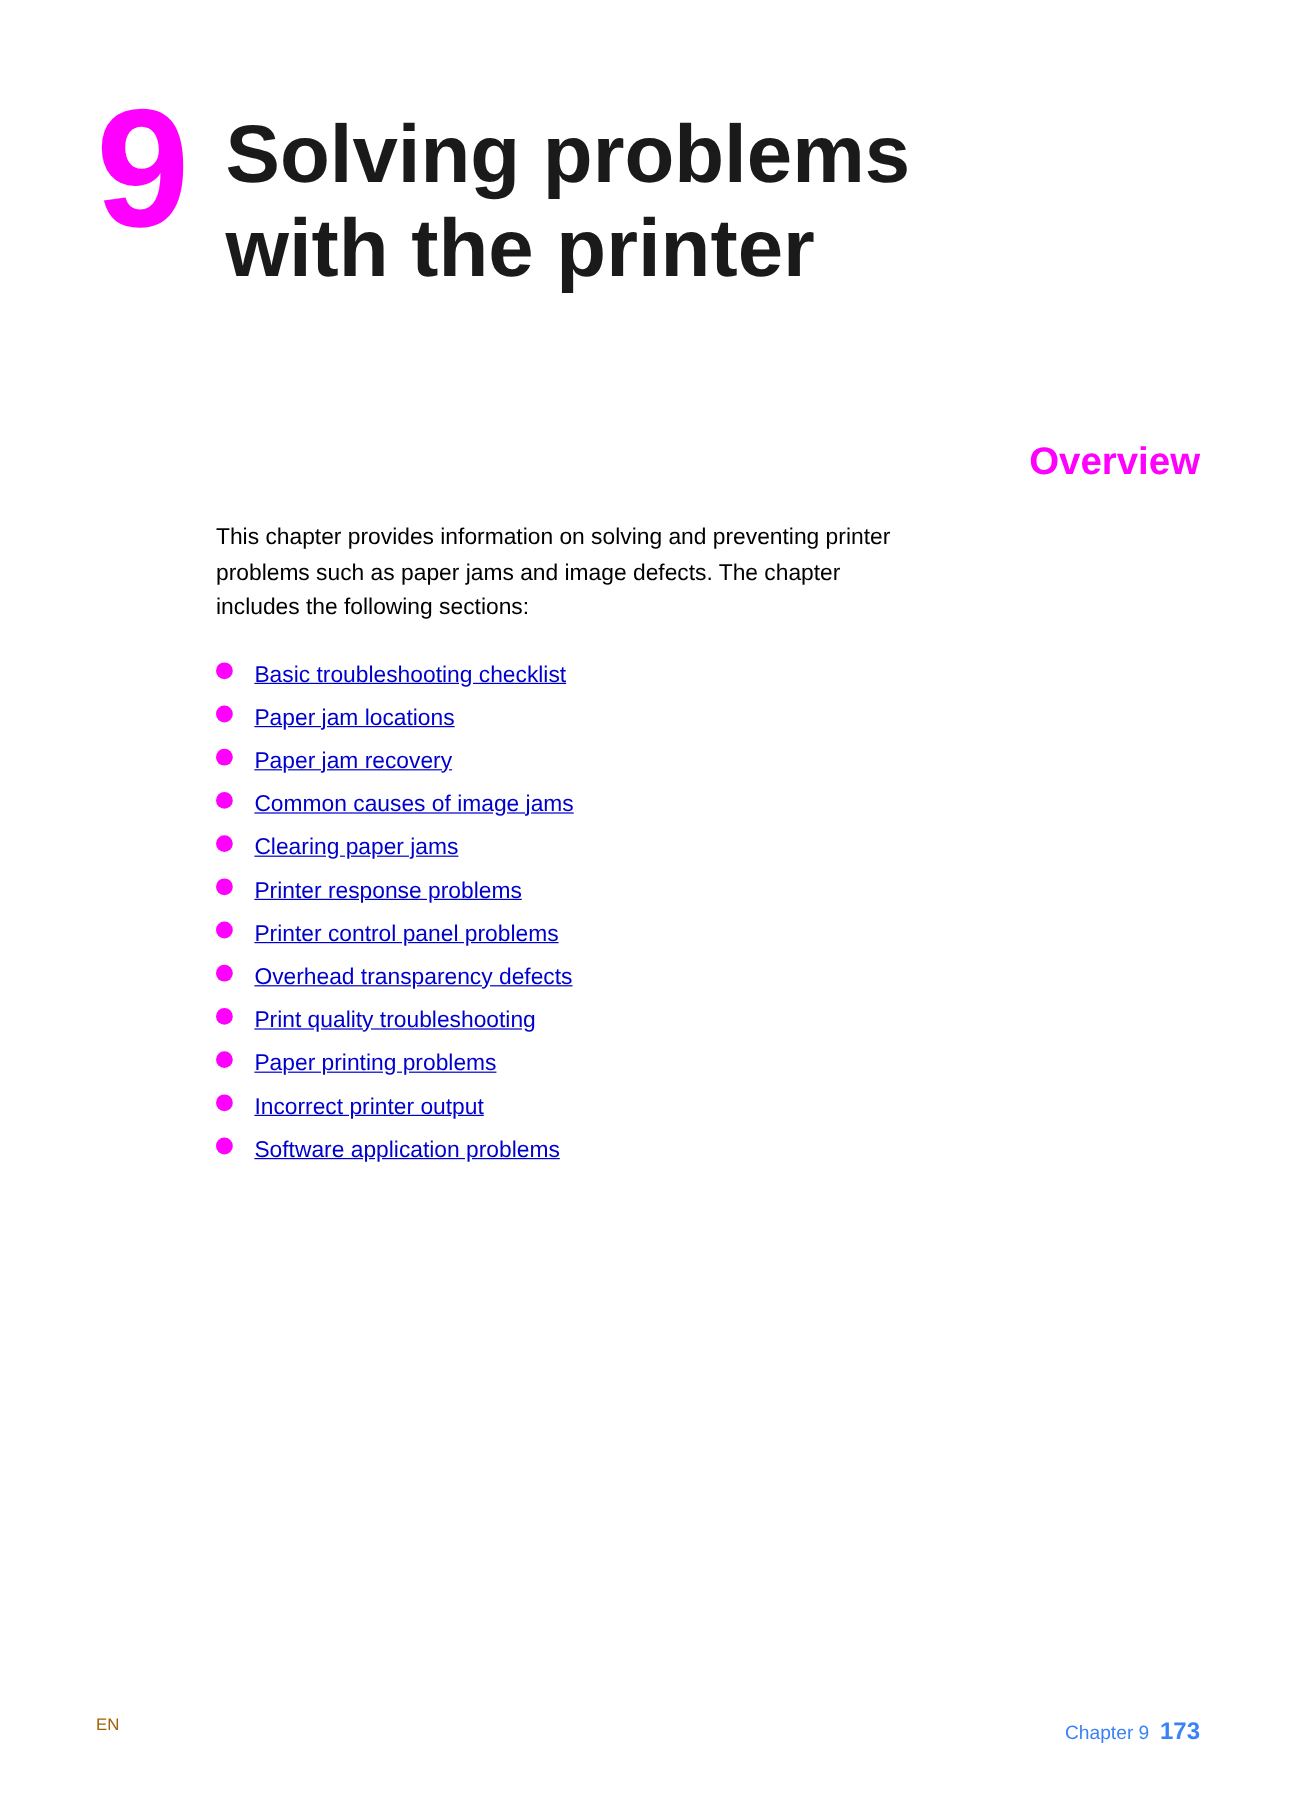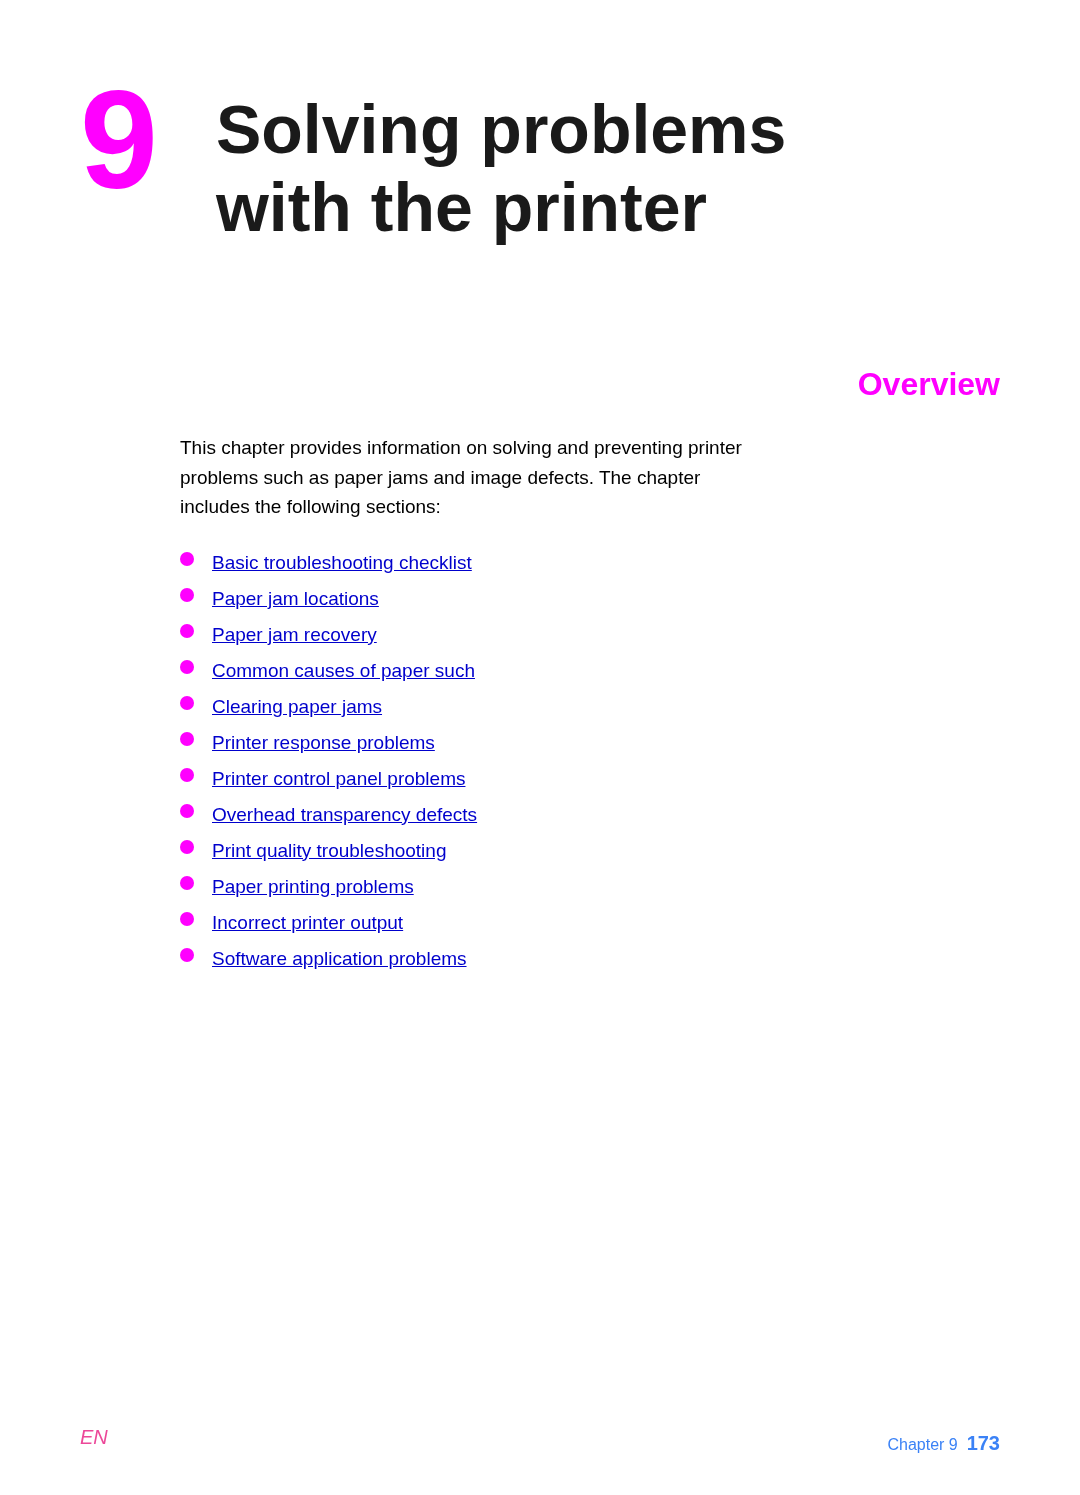--- a/index.html
+++ b/index.html
@@ -41,21 +41,20 @@
       margin-top: -10px;
       font-family: Arial, Helvetica, sans-serif;
     }
 
     .chapter-title {
       font-size: 68px;
       font-weight: bold;
       color: #1a1a1a;
       line-height: 1.15;
       padding-top: 10px;
-      margin-left: 28px;
     }
 
     .content-area {
       padding-left: 100px;
     }
 
     .section-title {
       font-size: 32px;
       font-weight: bold;
       color: #ff00ff;
@@ -103,23 +102,22 @@
       position: absolute;
       bottom: 40px;
       left: 80px;
       right: 80px;
       display: flex;
       justify-content: space-between;
       align-items: center;
     }
 
     .footer-left {
-      font-size: 20px;
-      color: #ec4899;
-      font-style: italic;
+      font-size: 14px;
+      color: #a16207;
     }
 
     .footer-right {
       font-size: 16px;
       color: #3b82f6;
       margin-top: 13px;
     }
 
     .footer-right strong {
       font-size: 20px;
@@ -153,21 +151,21 @@
         <li>
           <span class="bullet"></span>
           <a class="toc-link" href="#">Paper jam locations</a>
         </li>
         <li>
           <span class="bullet"></span>
           <a class="toc-link" href="#">Paper jam recovery</a>
         </li>
         <li>
           <span class="bullet"></span>
-          <a class="toc-link" href="#">Common causes of paper such</a>
+          <a class="toc-link" href="#">Common causes of image jams</a>
         </li>
         <li>
           <span class="bullet"></span>
           <a class="toc-link" href="#">Clearing paper jams</a>
         </li>
         <li>
           <span class="bullet"></span>
           <a class="toc-link" href="#">Printer response problems</a>
         </li>
         <li>

